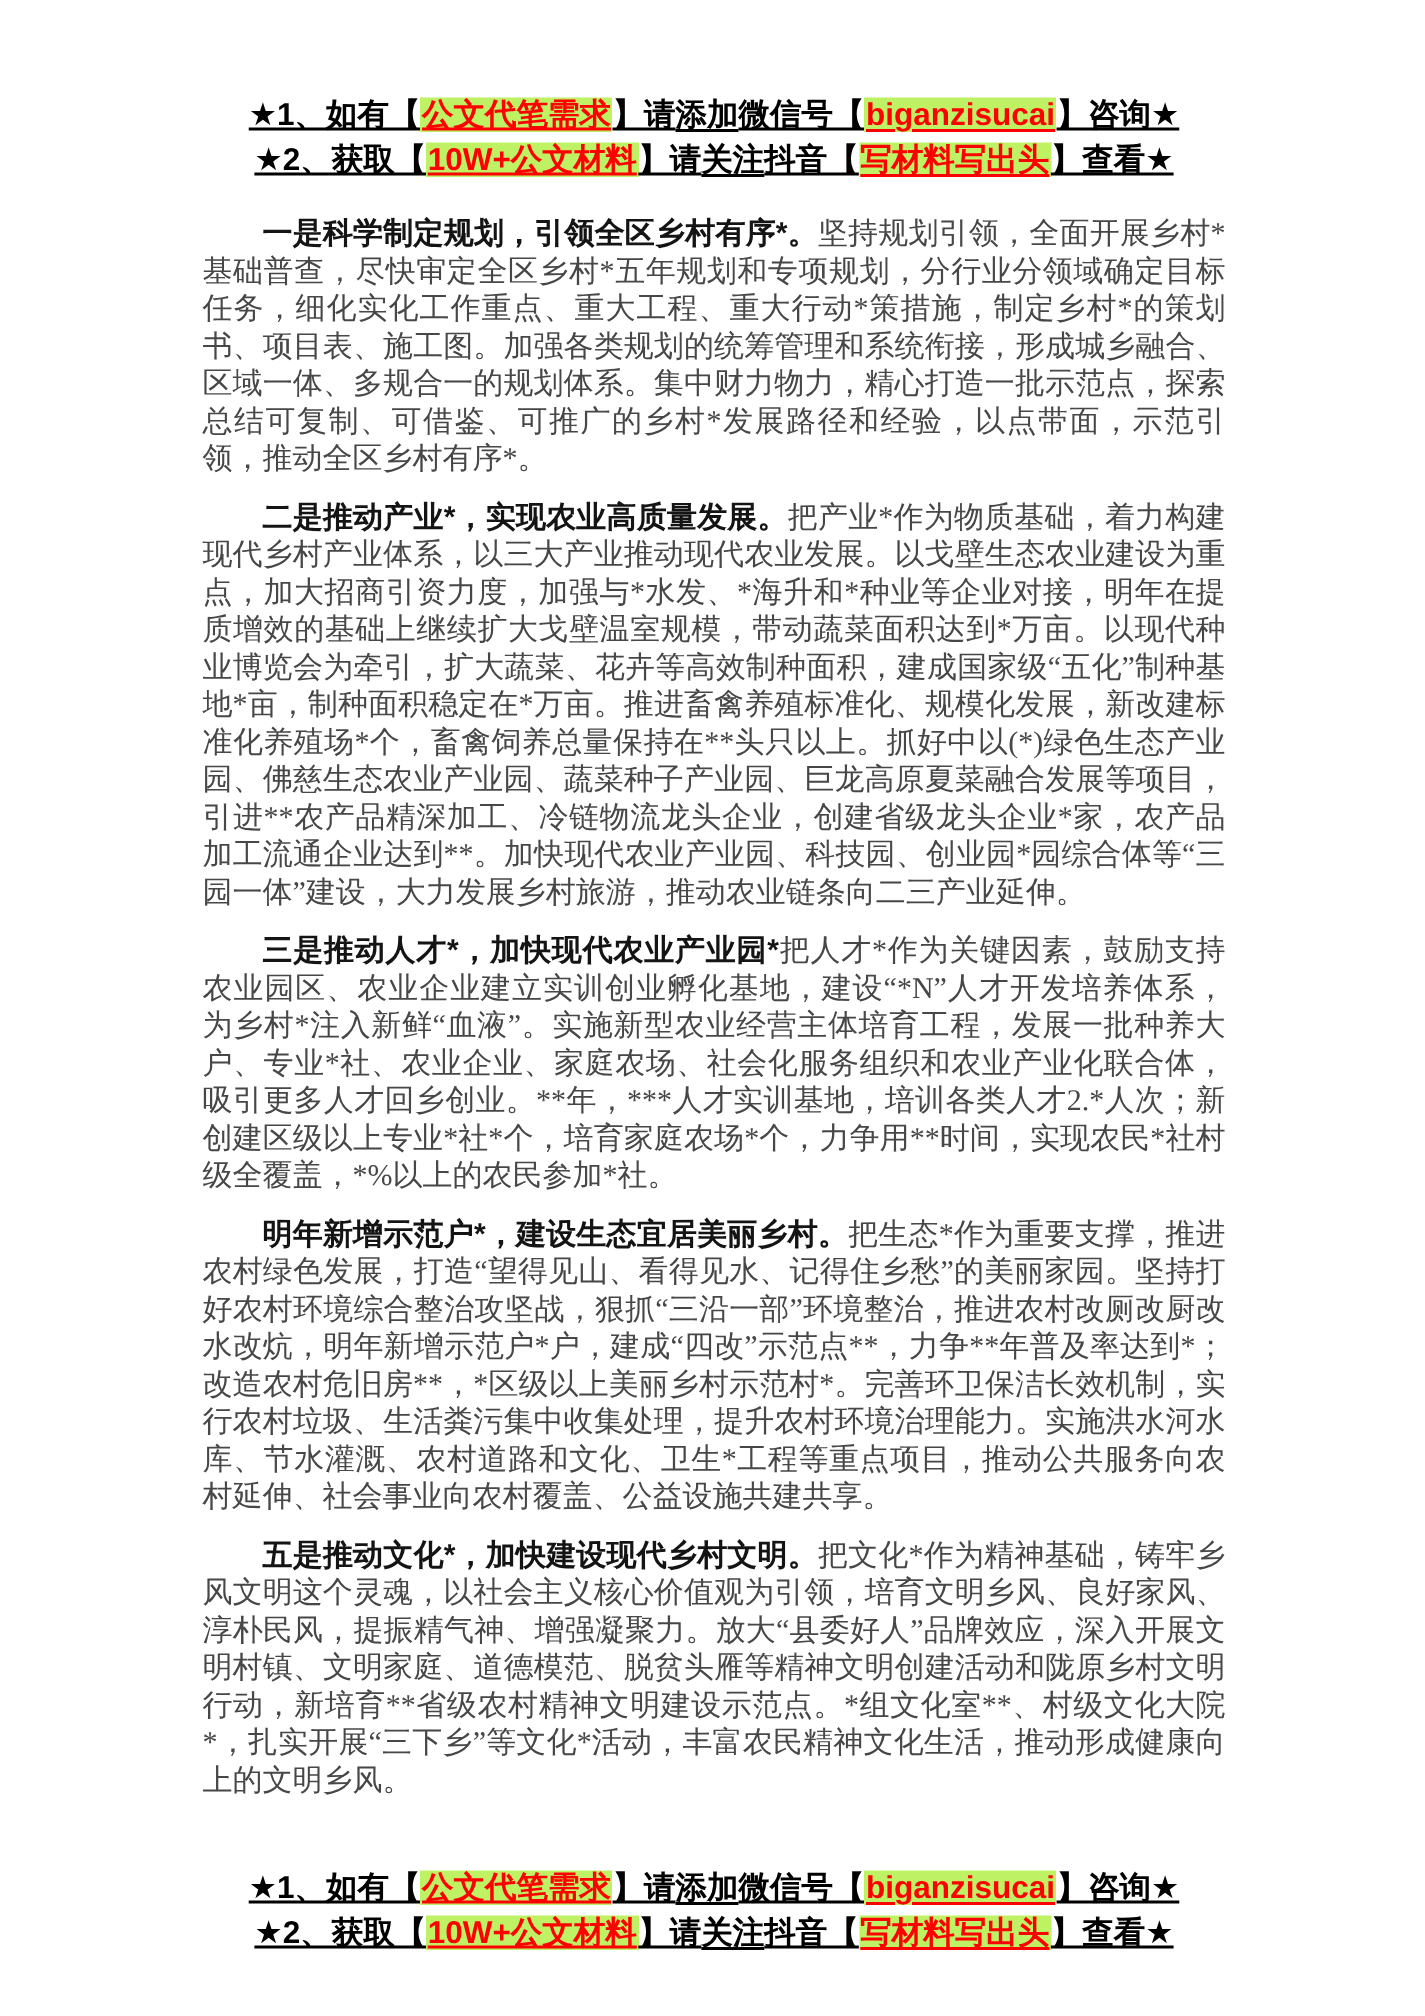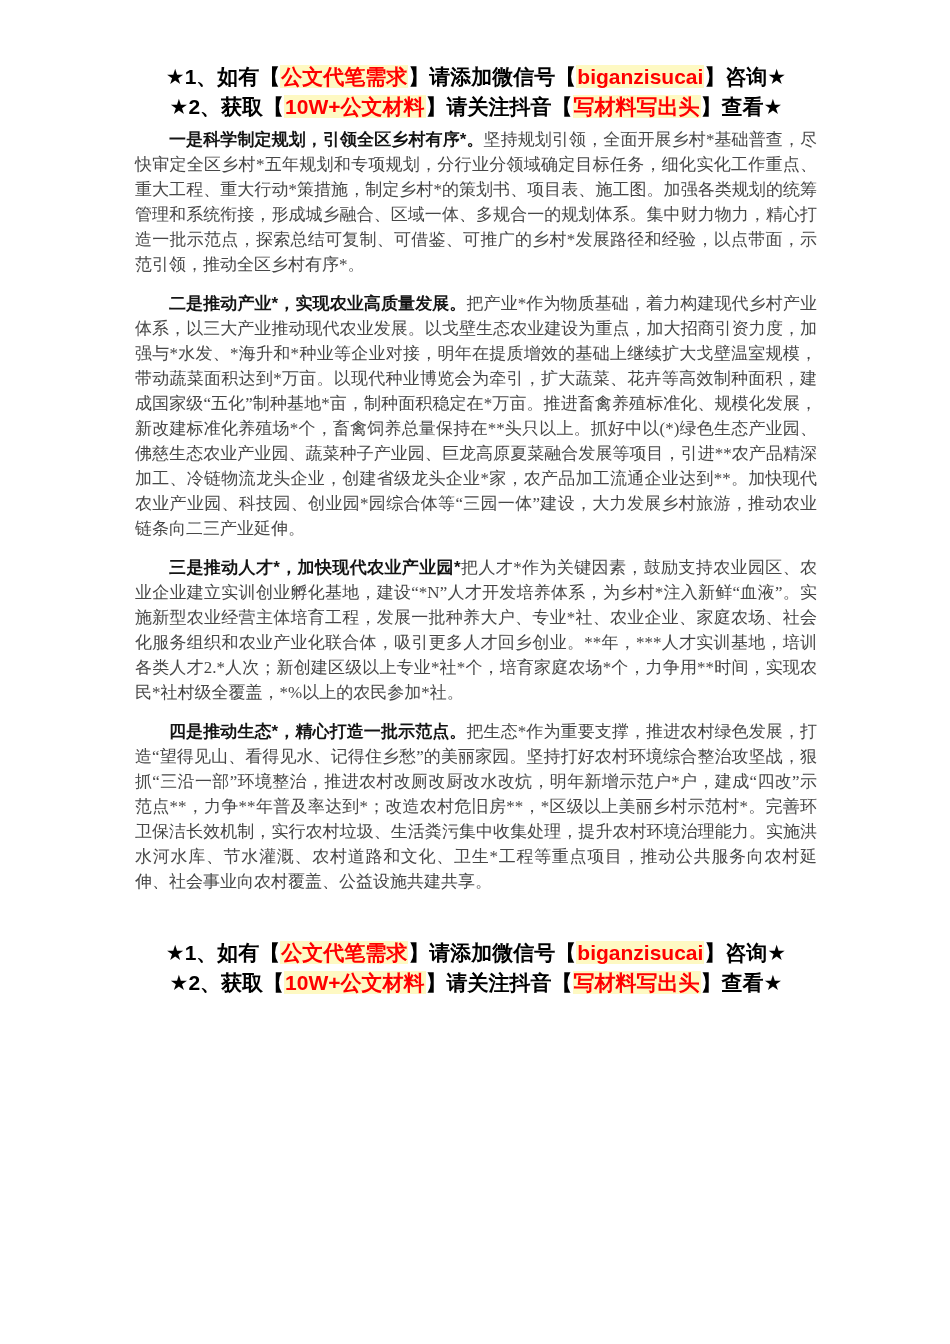--- a/index.html
+++ b/index.html
@@ -21,37 +21,37 @@
   }
   
   .promo {
     text-align: center;
     font-family: "Liberation Sans", "DejaVu Sans", sans-serif;
     font-weight: 700;
     font-size: 21px;
     line-height: 30px;
     color: #000000;
   }
-  .promo .seg { white-space: nowrap; }
+  .promo .seg { white-space: nowrap; text-decoration: underline; }
   .promo .hl {
-    background: #fef9c3;
+    background: #bef264;
     color: #ff0000;
     padding: 0 1px;
   }
   .promo .ul {
     text-decoration-thickness: 2px;
     text-underline-offset: 3px;
   }
   .promo .hl.ul {
     text-decoration-color: #ff0000;
   }
   
   .doc {
-    margin-top: 5px;
-    font-size: 17px;
+    margin-top: 22px;
+    font-size: 20px;
     line-height: 25px;
     color: #474747;
     text-align: justify;
     text-justify: inter-ideograph;
   }
   .doc p {
     margin: 0 0 14px 0;
     text-indent: 2em;
   }
   .doc .lead {
@@ -68,19 +68,20 @@
 
 <div class="page">
   <div class="promo promo-header" id="promo-header">
       <div><span class="seg plain">★1、如有【</span><span class="seg hl">公文代笔需求</span><span class="seg plain">】请</span><span class="seg ul">添加</span><span class="seg plain">微信号【</span><span class="seg hl ul">biganzisucai</span><span class="seg plain">】咨询★</span></div>
       <div><span class="seg plain">★2、获取【</span><span class="seg hl">10W+公文材料</span><span class="seg plain">】请</span><span class="seg ul">关注</span><span class="seg plain">抖音【</span><span class="seg hl ul">写材料写出头</span><span class="seg plain">】查看★</span></div>
     </div>
   <div class="doc" id="doc-body">
       <p><span class="lead">一是科学制定规划，引领全区乡村有序*。</span><span>坚持规划引领，全面开展乡村*基础普查，尽快审定全区乡村*五年规划和专项规划，分行业分领域确定目标任务，细化实化工作重点、重大工程、重大行动*策措施，制定乡村*的策划书、项目表、施工图。加强各类规划的统筹管理和系统衔接，形成城乡融合、区域一体、多规合一的规划体系。集中财力物力，精心打造一批示范点，探索总结可复制、可借鉴、可推广的乡村*发展路径和经验，以点带面，示范引领，推动全区乡村有序*。</span></p>
       <p><span class="lead">二是推动产业*，实现农业高质量发展。</span><span>把产业*作为物质基础，着力构建现代乡村产业体系，以三大产业推动现代农业发展。以戈壁生态农业建设为重点，加大招商引资力度，加强与*水发、*海升和*种业等企业对接，明年在提质增效的基础上继续扩大戈壁温室规模，带动蔬菜面积达到*万亩。以现代种业博览会为牵引，扩大蔬菜、花卉等高效制种面积，建成国家级“五化”制种基地*亩，制种面积稳定在*万亩。推进畜禽养殖标准化、规模化发展，新改建标准化养殖场*个，畜禽饲养总量保持在**头只以上。抓好中以(*)绿色生态产业园、佛慈生态农业产业园、蔬菜种子产业园、巨龙高原夏菜融合发展等项目，引进**农产品精深加工、冷链物流龙头企业，创建省级龙头企业*家，农产品加工流通企业达到**。加快现代农业产业园、科技园、创业园*园综合体等“三园一体”建设，大力发展乡村旅游，推动农业链条向二三产业延伸。</span></p>
       <p><span class="lead">三是推动人才*，加快现代农业产业园*</span><span>把人才*作为关键因素，鼓励支持农业园区、农业企业建立实训创业孵化基地，建设“*N”人才开发培养体系，为乡村*注入新鲜“血液”。实施新型农业经营主体培育工程，发展一批种养大户、专业*社、农业企业、家庭农场、社会化服务组织和农业产业化联合体，吸引更多人才回乡创业。**年，***人才实训基地，培训各类人才2.*人次；新创建区级以上专业*社*个，培育家庭农场*个，力争用**时间，实现农民*社村级全覆盖，*%以上的农民参加*社。</span></p>
-      <p><span class="lead">四是推动生态*，精心打造一批示范点。</span><span>把生态*作为重要支撑，推进农村绿色发展，打造“望得见山、看得见水、记得住乡愁”的美丽家园。坚持打好农村环境综合整治攻坚战，狠抓“三沿一部”环境整治，推进农村改厕改厨改水改炕，明年新增示范户*户，建成“四改”示范点**，力争**年普及率达到*；改造农村危旧房**，*区级以上美丽乡村示范村*。完善环卫保洁长效机制，实行农村垃圾、生活粪污集中收集处理，提升农村环境治理能力。实施洪水河水库、节水灌溉、农村道路和文化、卫生*工程等重点项目，推动公共服务向农村延伸、社会事业向农村覆盖、公益设施共建共享。</span></p>
+      <p><span class="lead">明年新增示范户*，建设生态宜居美丽乡村。</span><span>把生态*作为重要支撑，推进农村绿色发展，打造“望得见山、看得见水、记得住乡愁”的美丽家园。坚持打好农村环境综合整治攻坚战，狠抓“三沿一部”环境整治，推进农村改厕改厨改水改炕，明年新增示范户*户，建成“四改”示范点**，力争**年普及率达到*；改造农村危旧房**，*区级以上美丽乡村示范村*。完善环卫保洁长效机制，实行农村垃圾、生活粪污集中收集处理，提升农村环境治理能力。实施洪水河水库、节水灌溉、农村道路和文化、卫生*工程等重点项目，推动公共服务向农村延伸、社会事业向农村覆盖、公益设施共建共享。</span></p>
+      <p><span class="lead">五是推动文化*，加快建设现代乡村文明。</span><span>把文化*作为精神基础，铸牢乡风文明这个灵魂，以社会主义核心价值观为引领，培育文明乡风、良好家风、淳朴民风，提振精气神、增强凝聚力。放大“县委好人”品牌效应，深入开展文明村镇、文明家庭、道德模范、脱贫头雁等精神文明创建活动和陇原乡村文明行动，新培育**省级农村精神文明建设示范点。*组文化室**、村级文化大院*，扎实开展“三下乡”等文化*活动，丰富农民精神文化生活，推动形成健康向上的文明乡风。</span></p>
     </div>
   <div class="promo promo-footer" id="promo-footer">
       <div><span class="seg plain">★1、如有【</span><span class="seg hl">公文代笔需求</span><span class="seg plain">】请</span><span class="seg ul">添加</span><span class="seg plain">微信号【</span><span class="seg hl ul">biganzisucai</span><span class="seg plain">】咨询★</span></div>
       <div><span class="seg plain">★2、获取【</span><span class="seg hl">10W+公文材料</span><span class="seg plain">】请</span><span class="seg ul">关注</span><span class="seg plain">抖音【</span><span class="seg hl ul">写材料写出头</span><span class="seg plain">】查看★</span></div>
     </div>
 </div>
 
 </body></html>

